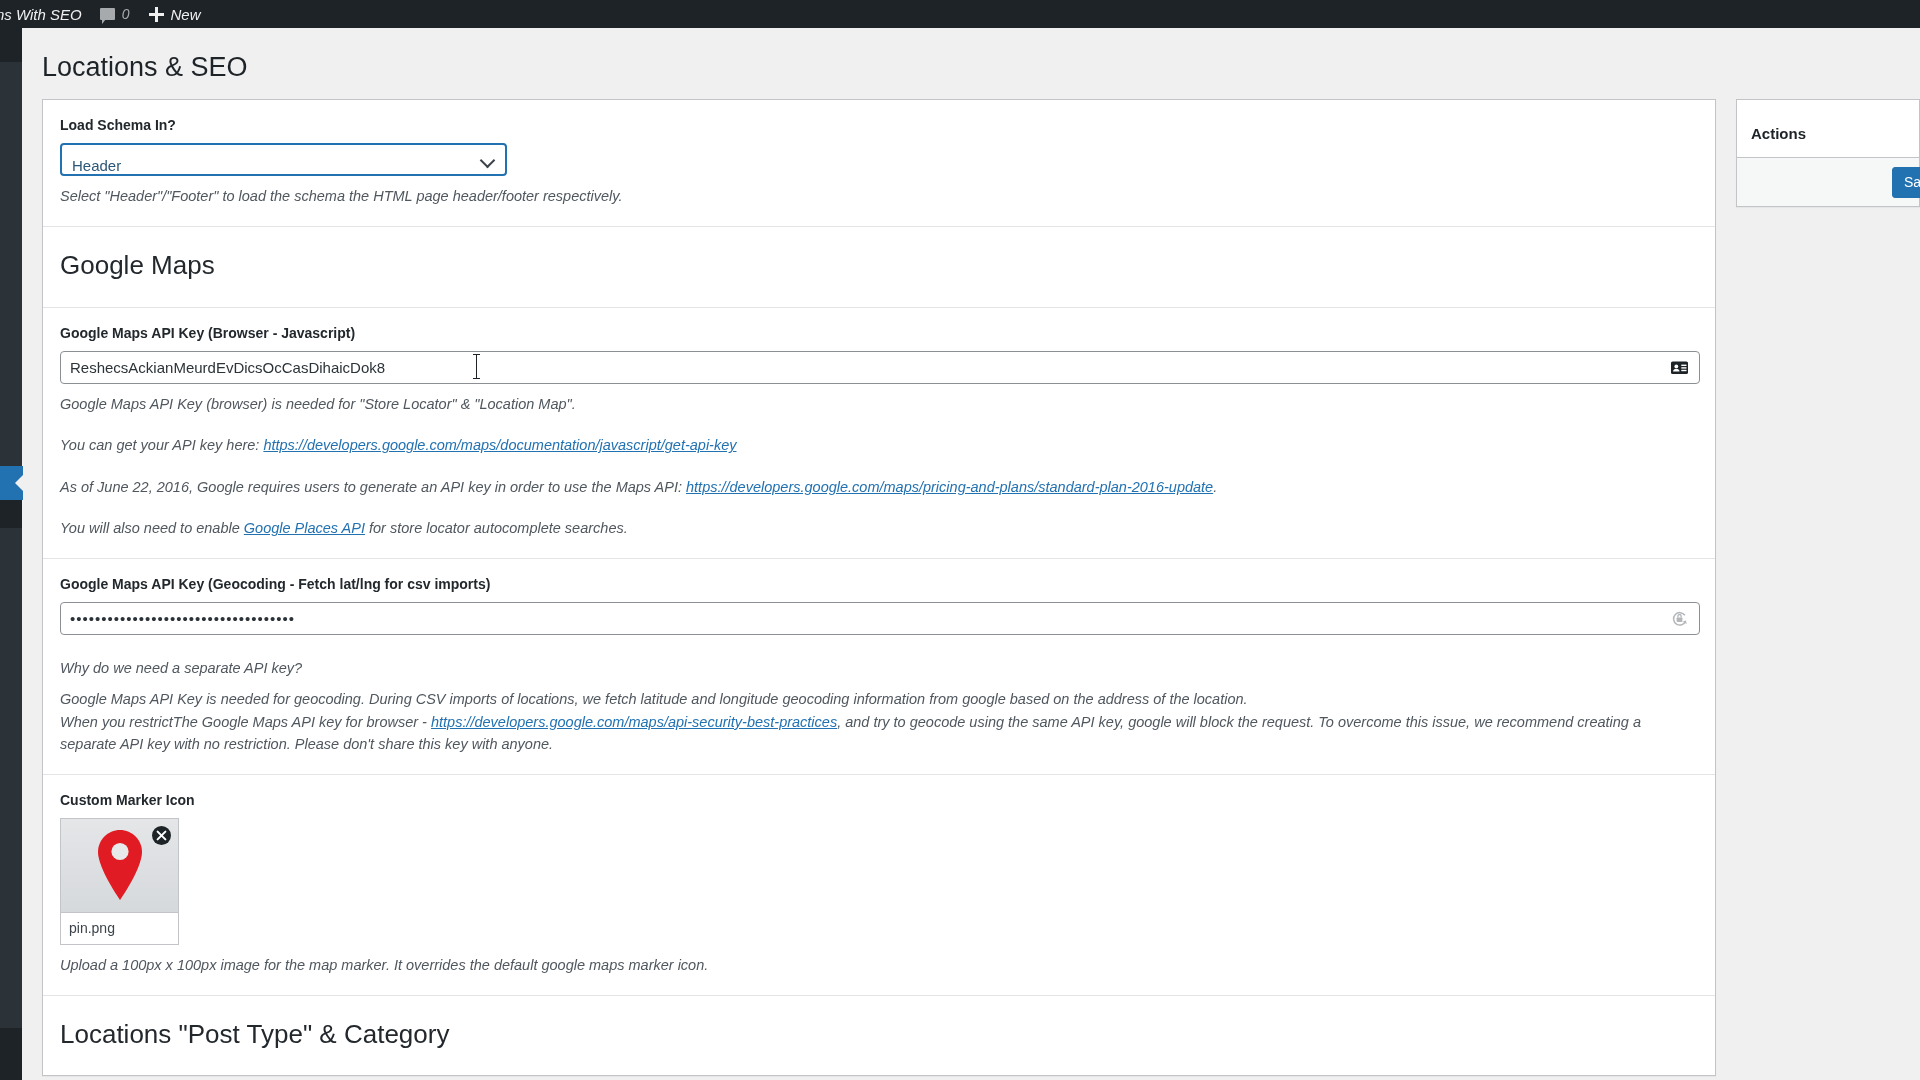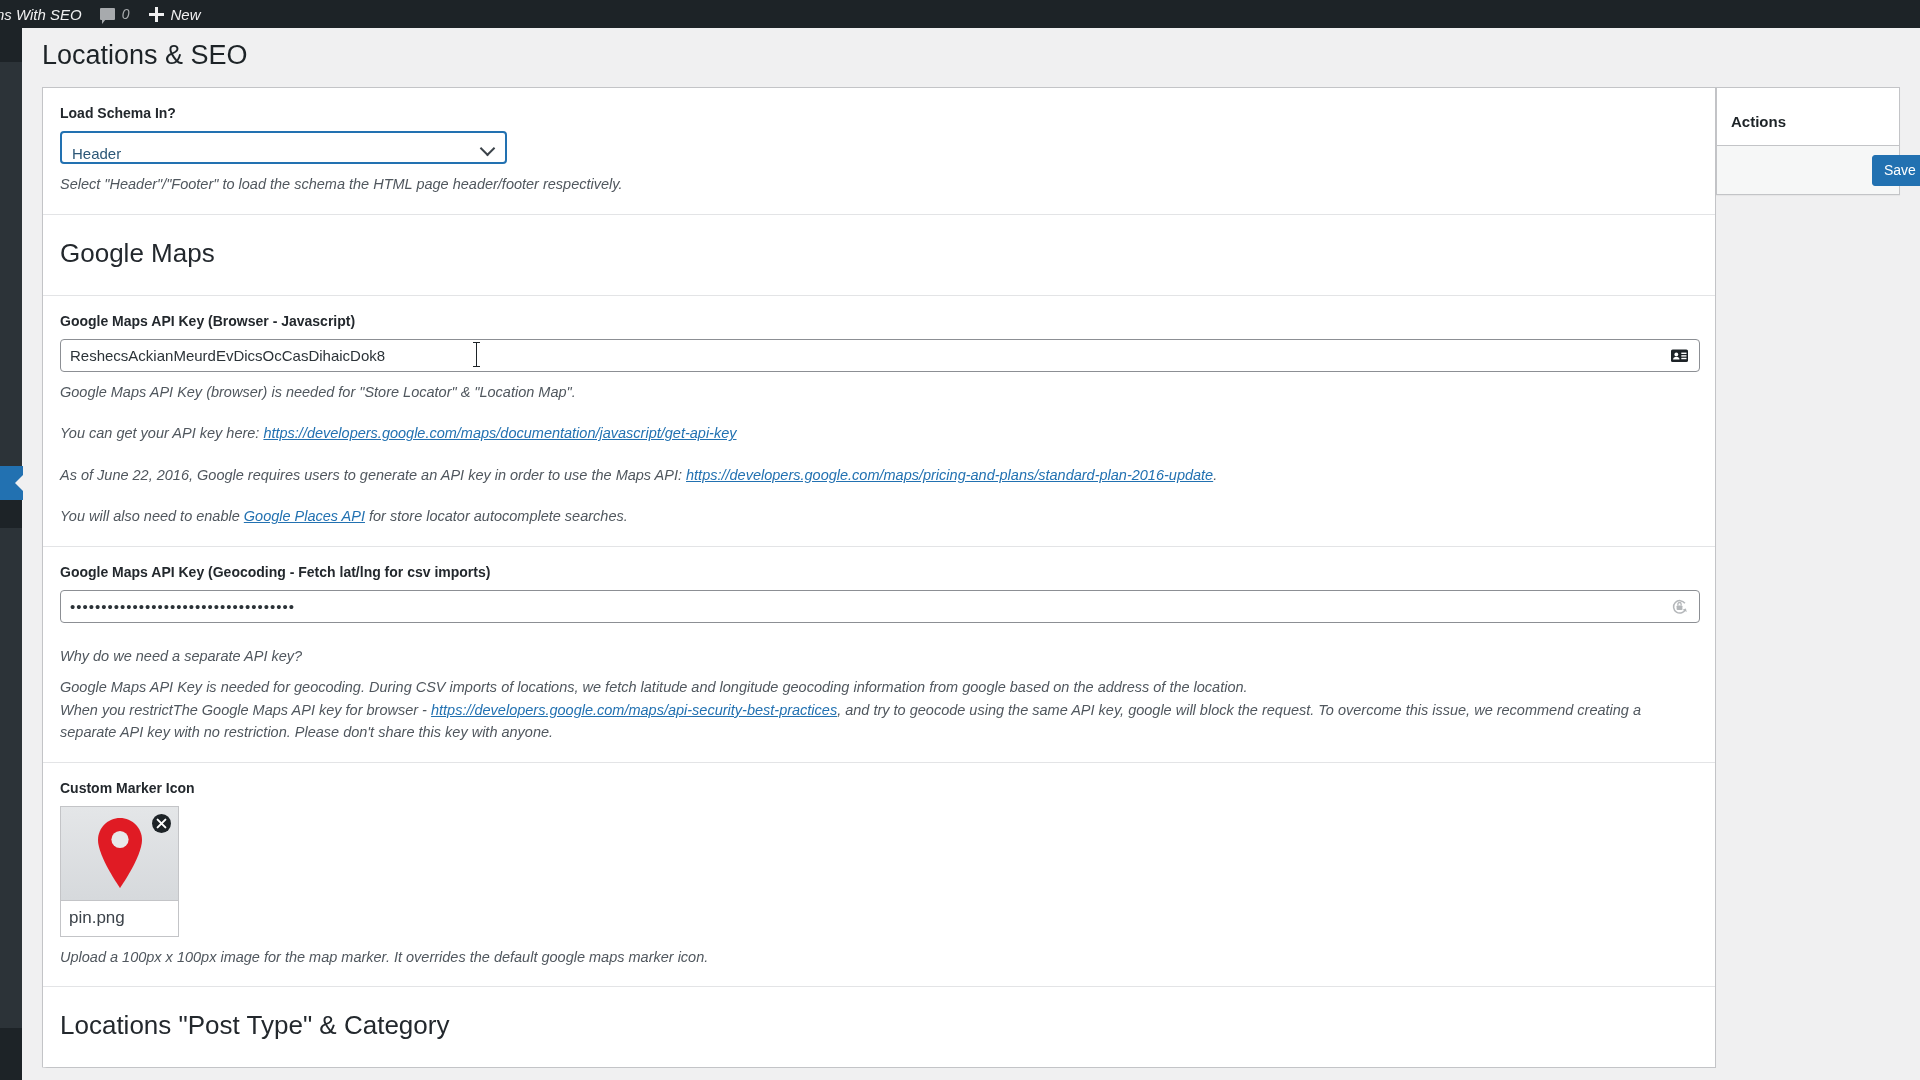--- a/index.html
+++ b/index.html
@@ -68,39 +68,40 @@
     content: "";
     position: absolute; right: -1px; top: 8px;
     width: 0; height: 0;
     border-top: 9px solid transparent;
     border-bottom: 9px solid transparent;
     border-right: 9px solid #f0f0f1;
   }
 
   
   .wrap {
-    position: absolute; top: 16px; left: 22px;
+    position: absolute; top: 28px; left: 22px;
     width: 1898px; height: 1052px;
     background: #f0f0f1;
     overflow: hidden;
     border-radius: 25px;
   }
 
   .page-title {
     font-size: 27px;
     font-weight: 400;
     color: #1d2327;
     padding: 22px 0 14px 20px;
     line-height: 1.3;
   }
 
   .columns {
     display: flex;
     align-items: flex-start;
     padding-left: 20px;
+    gap: 20px;
   }
 
   
   .main-col { width: 1674px; flex: none; }
   .postbox {
     background: #fff;
     border: 1px solid #c3c4c7;
     box-shadow: 0 1px 1px rgba(0,0,0,.04);
   }
 
@@ -220,21 +221,21 @@
   .thumb-x {
     position: absolute; top: 7px; right: 7px;
     width: 19px; height: 19px;
     border-radius: 50%;
     background: #1d2327;
     display: flex; align-items: center; justify-content: center;
     cursor: pointer;
   }
   .thumb-x svg { display: block; }
   .thumb-name {
-    font-size: 17px;
+    font-size: 14px;
     color: #3c434a;
     padding: 6px 8px 7px 8px;
     background: #fff;
     line-height: 1.3;
     white-space: nowrap; overflow: hidden; text-overflow: ellipsis;
   }
 
   
   .side-col { width: 184px; flex: none; }
   .side-box {

